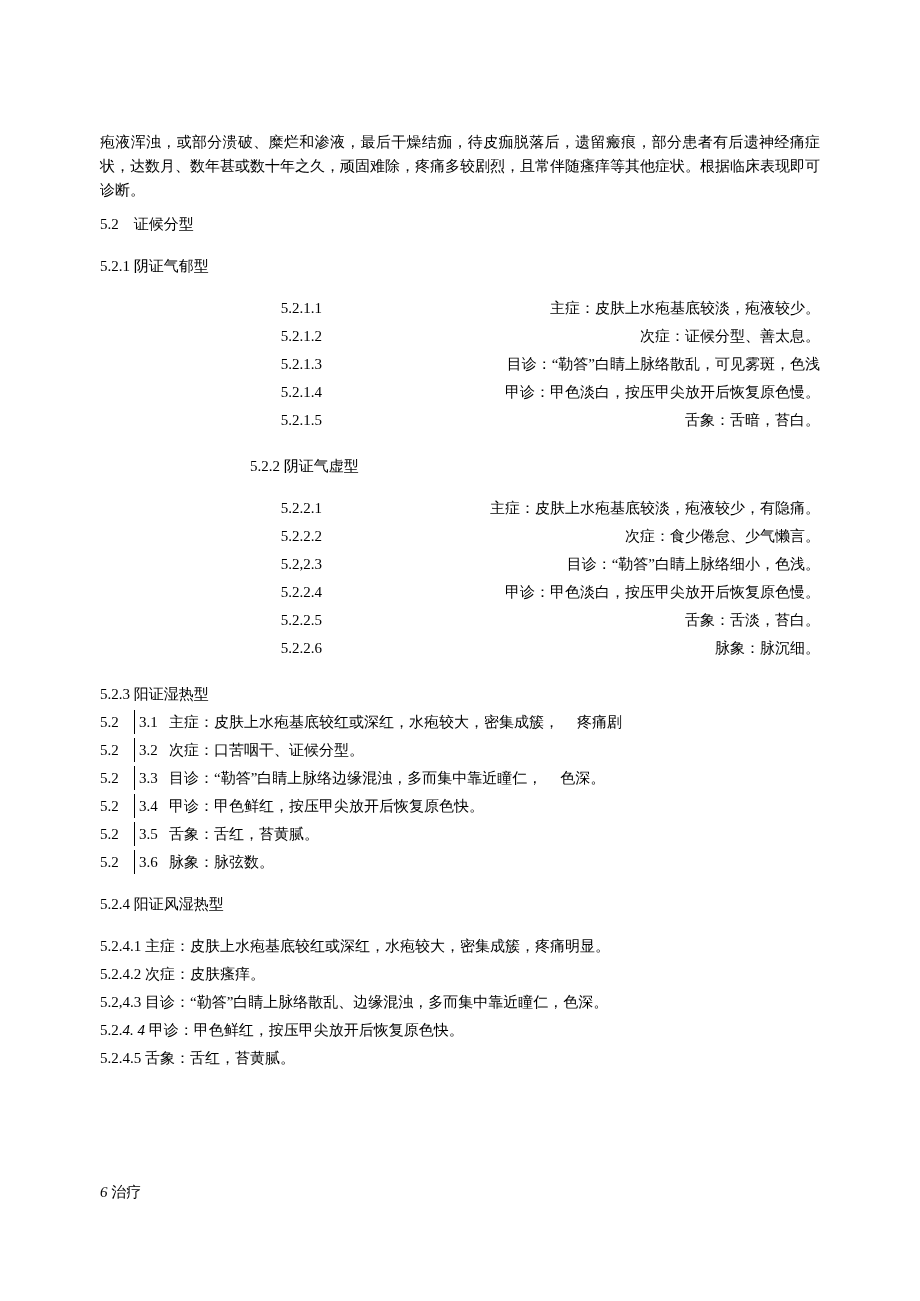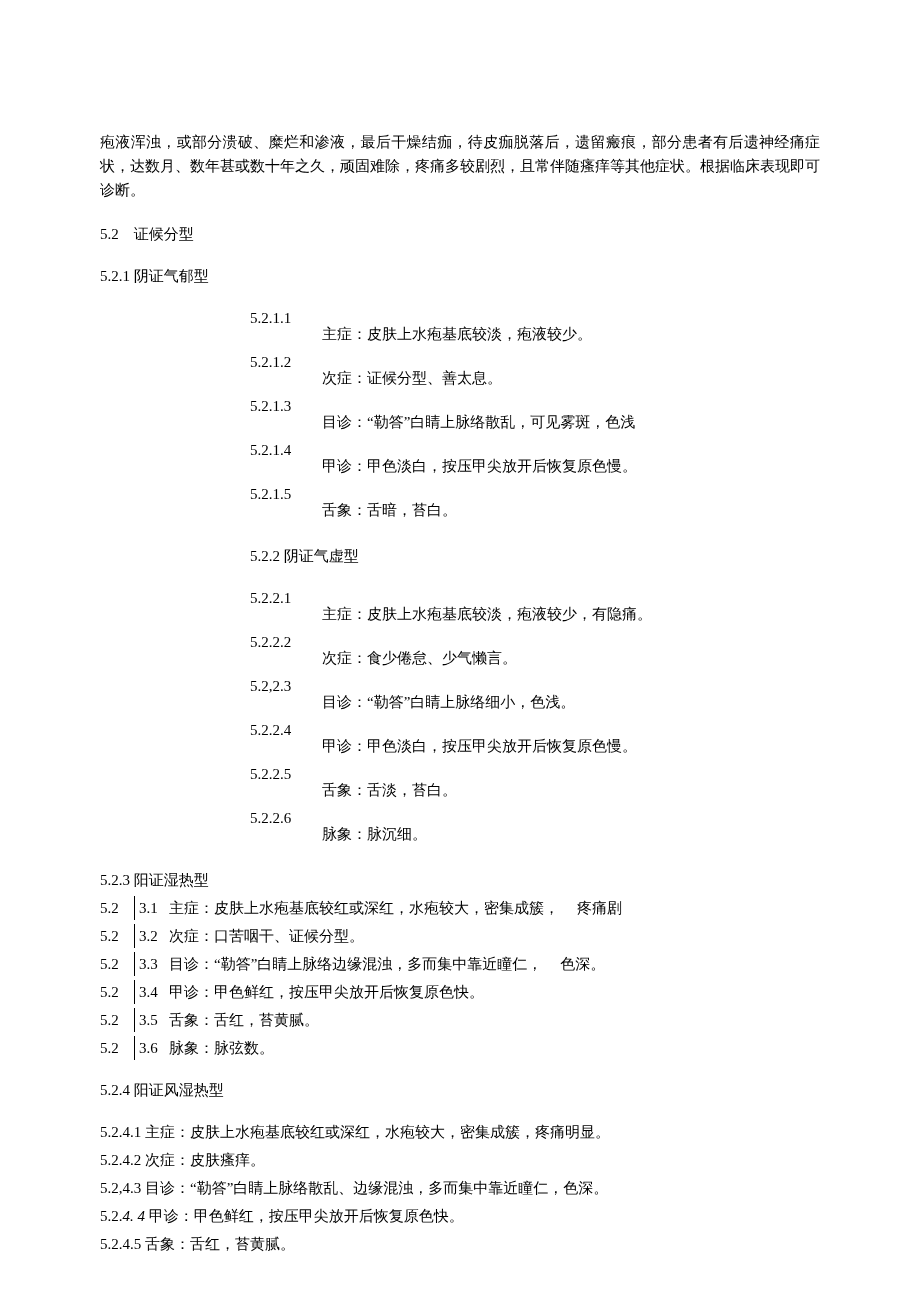--- a/index.html
+++ b/index.html
@@ -7,43 +7,43 @@
       font-family: "SimSun", "宋体", serif;
       font-size: 15px;
       line-height: 1.6;
       color: #000;
       background: #fff;
       width: 920px;
       padding: 130px 100px 100px 100px;
     }
     .intro-para {
       text-align: justify;
-      margin-bottom: 20px;
+      margin-bottom: 10px;
     }
     .section-head {
       margin-bottom: 18px;
     }
     .sub-head {
       margin-bottom: 18px;
     }
     .numbered-block {
       margin-left: 150px;
       margin-bottom: 22px;
     }
     .numbered-line {
       display: flex;
       margin-bottom: 4px;
+      text-align: right;
     }
     .numbered-line .num {
       width: 72px;
       flex-shrink: 0;
     }
     .numbered-line .txt {
       flex: 1;
-      margin-top: 16px;
     }
     .mid-head {
       margin-left: 150px;
       margin-bottom: 18px;
     }
     .split-block {
       margin-bottom: 18px;
     }
     .split-line {
       display: flex;

